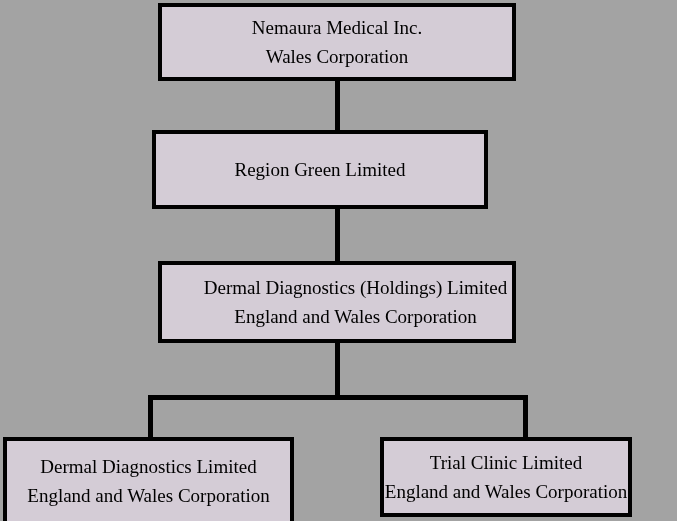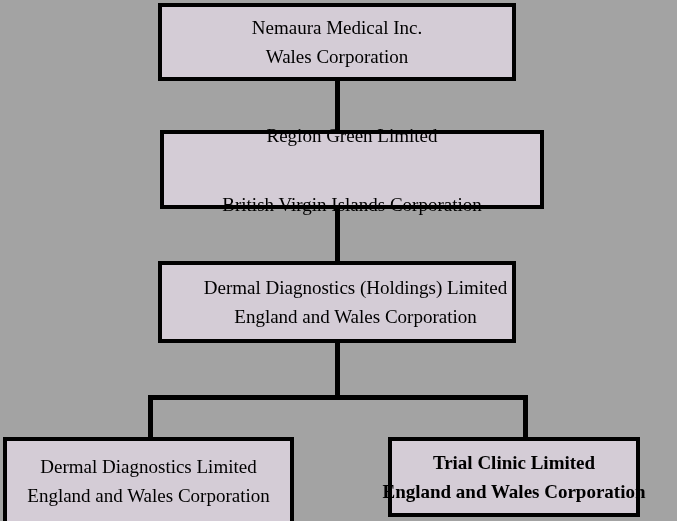--- a/index.html
+++ b/index.html
@@ -33,24 +33,24 @@
     color: #000000;
     white-space: nowrap;
   }
   .connector {
     position: absolute;
     background: #000000;
     z-index: 1;
   }
   
   #box-nemaura        { left: 158px; top: 3px;   width: 358px; height: 78px; }
-  #box-region-green   { left: 160px; top: 130px; width: 384px; height: 79px; gap: 40px; }
+  #box-region-green   { left: 152px; top: 130px; width: 336px; height: 79px; gap: 40px; }
   #box-dermal-holdings{ left: 158px; top: 261px; width: 358px; height: 82px; padding-left: 37px; }
   #box-dermal         { left: 3px;   top: 437px; width: 291px; height: 88px; }
-  #box-trial-clinic   { left: 388px; top: 437px; width: 252px; height: 80px; font-weight: bold; }
+  #box-trial-clinic   { left: 380px; top: 437px; width: 252px; height: 80px; }
   
   #conn-v1      { left: 335px; top: 80px;  width: 5px;   height: 51px; }
   #conn-v2      { left: 335px; top: 208px; width: 5px;   height: 54px; }
   #conn-v3      { left: 335px; top: 342px; width: 5px;   height: 56px; }
   #conn-rail    { left: 148px; top: 395px; width: 380px; height: 5px;  }
   #conn-drop-l  { left: 148px; top: 395px; width: 5px;   height: 43px; }
   #conn-drop-r  { left: 523px; top: 395px; width: 5px;   height: 43px; }
 </style>
 </head>
 <body>
@@ -64,21 +64,20 @@
   <div class="connector" id="conn-drop-l"></div>
   <div class="connector" id="conn-drop-r"></div>
 
   <div class="org-box" id="box-nemaura">
     <div class="line">Nemaura Medical Inc.</div>
     <div class="line">Wales Corporation</div>
   </div>
 
   <div class="org-box" id="box-region-green">
     <div class="line">Region Green Limited</div>
-    <div class="line">British Virgin Islands Corporation</div>
   </div>
 
   <div class="org-box" id="box-dermal-holdings">
     <div class="line">Dermal Diagnostics (Holdings) Limited</div>
     <div class="line">England and Wales Corporation</div>
   </div>
 
   <div class="org-box" id="box-dermal">
     <div class="line">Dermal Diagnostics Limited</div>
     <div class="line">England and Wales Corporation</div>

